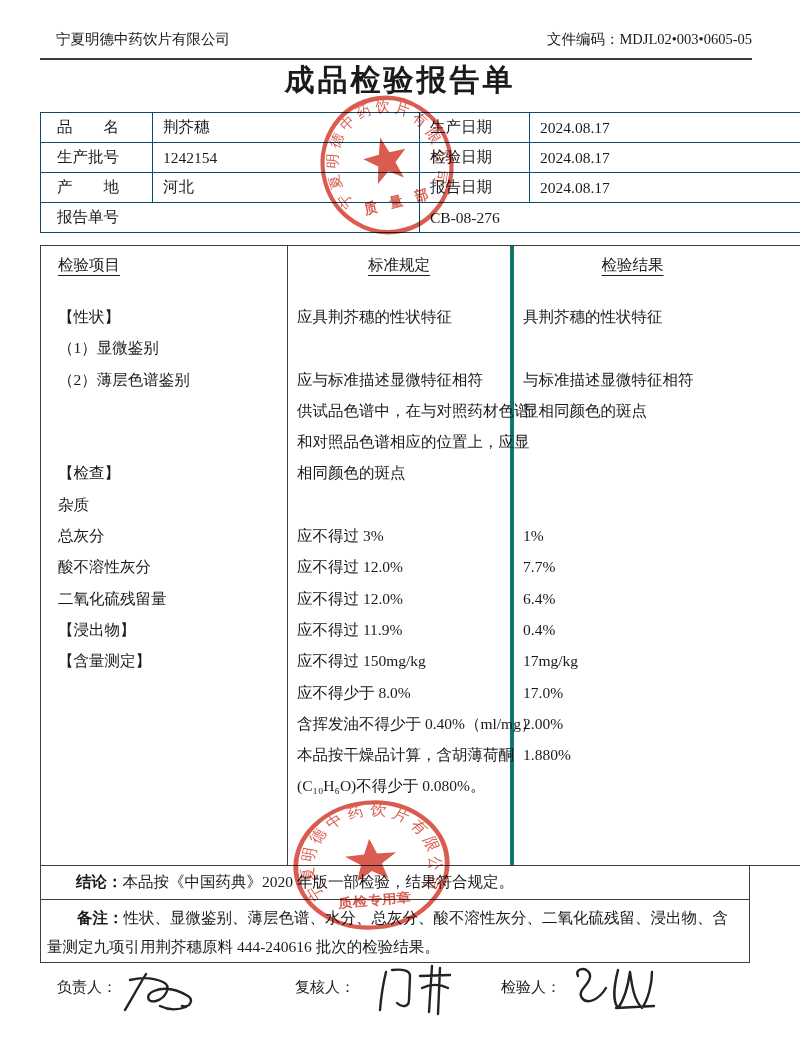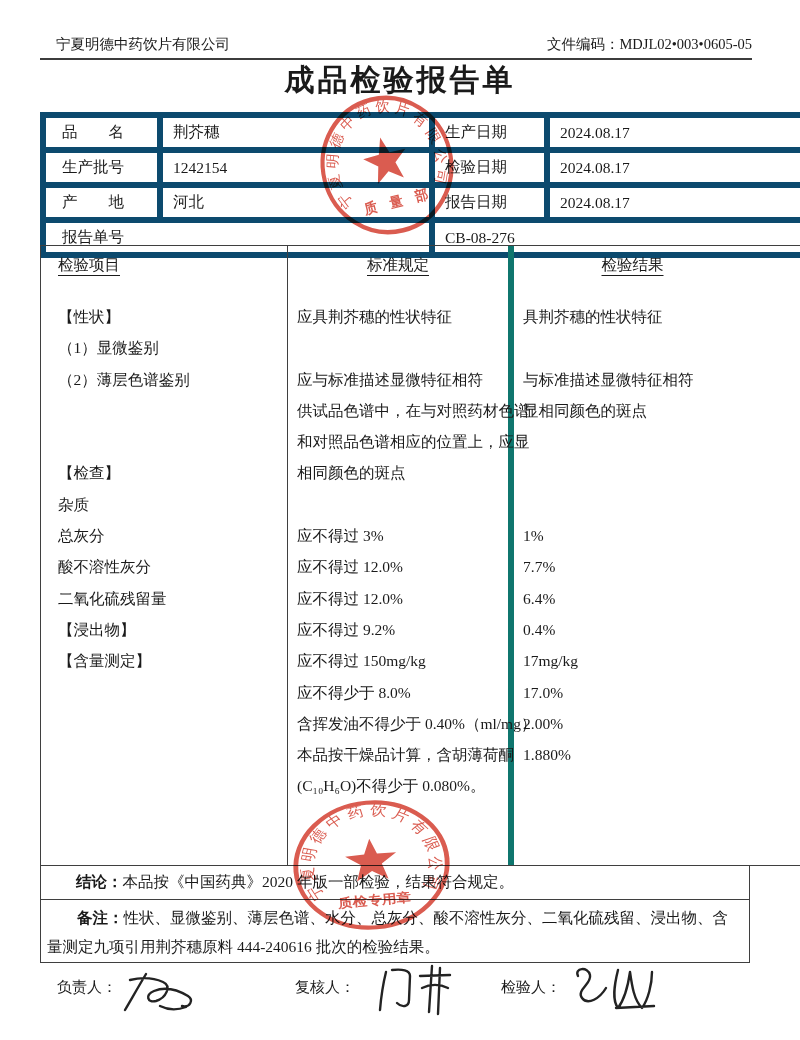--- a/index.html
+++ b/index.html
@@ -3,47 +3,47 @@
 <meta charset="utf-8">
 <style>
   html,body{margin:0;padding:0;background:#ffffff;}
   .page{
     position:relative;width:800px;height:1040px;background:#ffffff;overflow:hidden;
     font-family:"Liberation Serif","DejaVu Serif",serif;color:#1a1a1a;
   }
   
   .doc-header{
     position:absolute;left:40px;top:30px;width:712px;height:24px;
-    display:flex;justify-content:space-between;align-items:flex-end;
+    display:flex;justify-content:space-between;
     border-bottom:2px solid #3c3c3c;padding-bottom:4px;font-size:14.5px;
   }
   .doc-header .left{padding-left:16px;}
   .doc-title{
     position:absolute;left:0;top:60px;width:800px;text-align:center;
     font-size:30px;font-weight:bold;letter-spacing:3px;
   }
   
   .info-table{
     position:absolute;left:40px;top:112px;width:710px;
     border-collapse:collapse;table-layout:fixed;font-size:15.5px;
   }
   .info-table td{
-    border:6px solid #0c4a6e;height:29px;padding:0 0 0 10px;
+    border:1px solid #0c4a6e;height:29px;padding:0 0 0 10px;
     white-space:nowrap;overflow:hidden;margin-left:33px;
   }
   .info-table td.lbl{padding-left:16px;}
   .c1{width:95px;} .c2{width:256px;} .c3{width:99px;} .c4{width:260px;}
   
   .main-table{
     position:absolute;left:40px;top:245px;width:761px;height:621px;
     border:1px solid #3f3f3f;display:flex;font-size:15.5px;box-sizing:border-box;
   }
   .main-col{box-sizing:border-box;height:100%;}
   .main-col.col-a{width:247px;border-right:1px solid #3f3f3f;}
-  .main-col.col-b{width:226px;border-right:6px solid #0f766e;}
+  .main-col.col-b{width:226px;border-right:4px solid #0f766e;}
   .main-col.col-c{width:237px;}
   .col-head{padding-top:9px;height:24px;}
   .col-a .col-head{padding-left:17px;text-align:left;}
   .col-b .col-head,.col-c .col-head{text-align:center;}
   .col-head span{text-decoration:underline;text-underline-offset:5px;text-decoration-thickness:1px;}
   .lines{padding-top:22px;}
   .lines .ln{height:31.3px;line-height:31.3px;white-space:nowrap;}
   .col-a .ln{padding-left:17px;}
   .col-b .ln{padding-left:9px;}
   .col-c .ln{padding-left:9px;}
@@ -138,21 +138,21 @@
           <div class="ln">应具荆芥穗的性状特征</div>
           <div class="ln">&nbsp;</div>
           <div class="ln">应与标准描述显微特征相符</div>
           <div class="ln">供试品色谱中，在与对照药材色谱</div>
           <div class="ln">和对照品色谱相应的位置上，应显</div>
           <div class="ln">相同颜色的斑点</div>
           <div class="ln">&nbsp;</div>
           <div class="ln">应不得过 3%</div>
           <div class="ln">应不得过 12.0%</div>
           <div class="ln">应不得过 12.0%</div>
-          <div class="ln">应不得过 9.2%</div>
+          <div class="ln">应不得过 11.9%</div>
           <div class="ln">应不得过 150mg/kg</div>
           <div class="ln">应不得少于 8.0%</div>
           <div class="ln">含挥发油不得少于 0.40%（ml/mg）</div>
           <div class="ln">本品按干燥品计算，含胡薄荷酮</div>
           <div class="ln">(C₁₀H₆O)不得少于 0.080%。</div>
         </div>
     </div>
     <div class="main-col col-c">
       <div class="col-head"><span>检验结果</span></div>
       <div class="lines">

